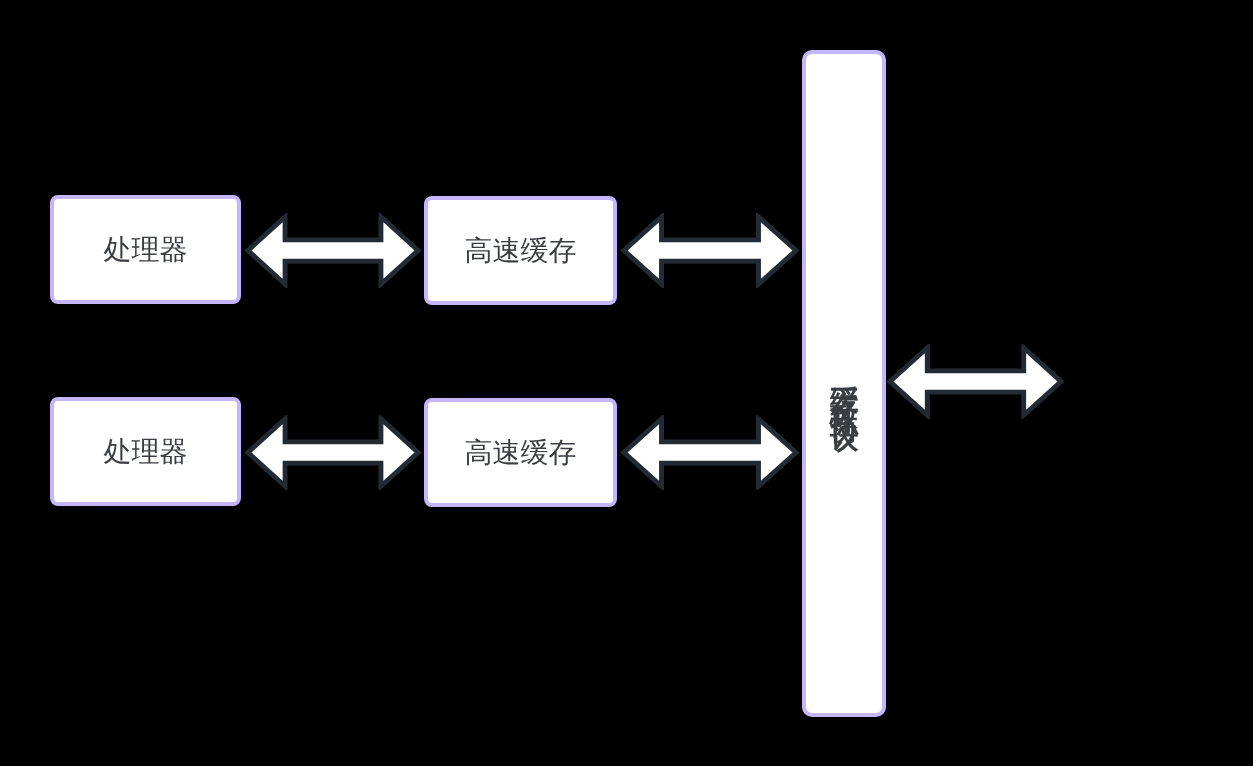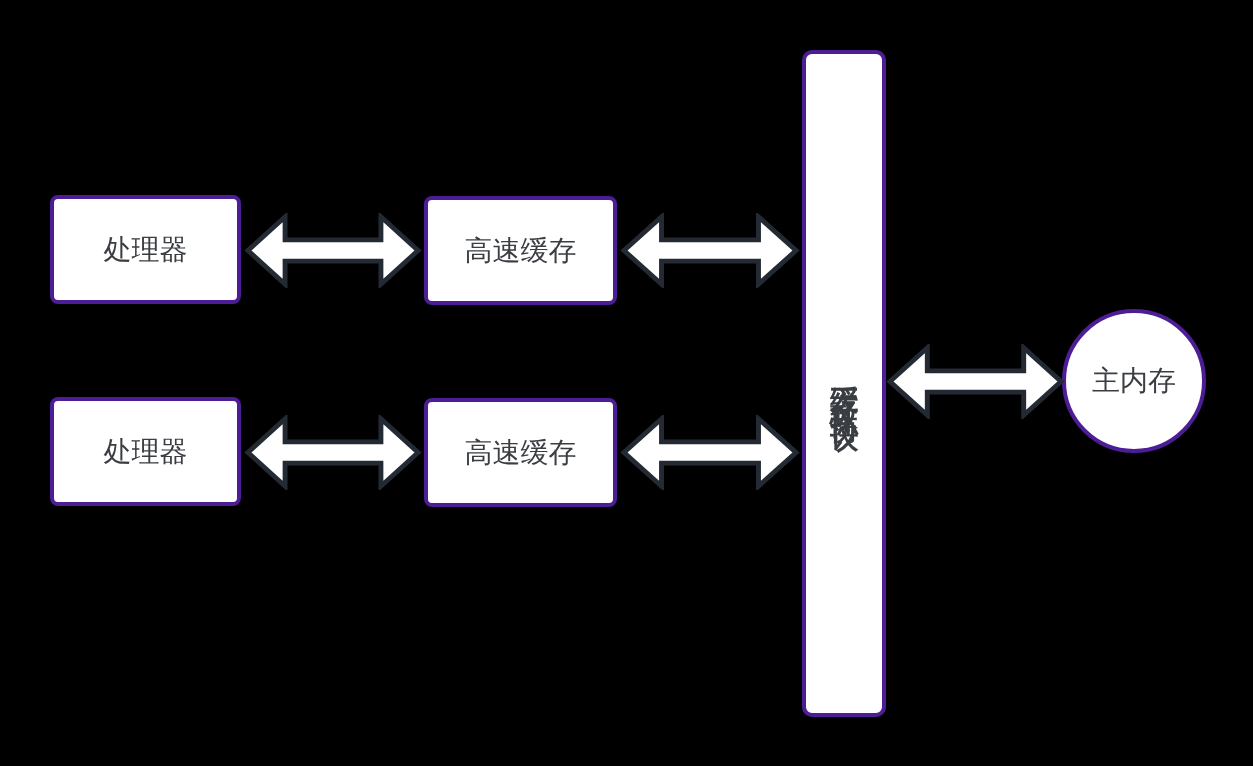--- a/index.html
+++ b/index.html
@@ -11,21 +11,21 @@
     position: relative;
     width: 1253px;
     height: 766px;
     background: #000000;
     overflow: hidden;
     font-family: "Liberation Sans", "DejaVu Sans", sans-serif;
   }
   .node {
     position: absolute;
     background: #ffffff;
-    border: 4px solid #4c1d95;
+    border: 4px solid #c4b5fd;
     box-sizing: border-box;
     display: flex;
     align-items: center;
     justify-content: center;
     color: #3a3d42;
     font-size: 28px;
     line-height: 1.2;
   }
   .box {
     border-radius: 8px;
@@ -78,23 +78,20 @@
     <span class="label">高速缓存</span>
   </div>
   <div class="node box cache-bottom">
     <span class="label">高速缓存</span>
   </div>
 
   <div class="node protocol-bar">
     <span class="v-label">缓存一致性协议</span>
   </div>
 
-  <div class="node memory-circle">
-    <span class="label">主内存</span>
-  </div>
 
   <svg class="arrow arrow-1" viewBox="0 0 182 78" preserveAspectRatio="none">
     <polygon points="4,39 42,4 42,28 140,28 140,4 178,39 140,74 140,50 42,50 42,74" fill="#ffffff" stroke="#242a33" stroke-width="5"></polygon>
   </svg>
 
   <svg class="arrow arrow-2" viewBox="0 0 182 78" preserveAspectRatio="none">
     <polygon points="4,39 42,4 42,28 140,28 140,4 178,39 140,74 140,50 42,50 42,74" fill="#ffffff" stroke="#242a33" stroke-width="5"></polygon>
   </svg>
 
   <svg class="arrow arrow-3" viewBox="0 0 182 78" preserveAspectRatio="none">

